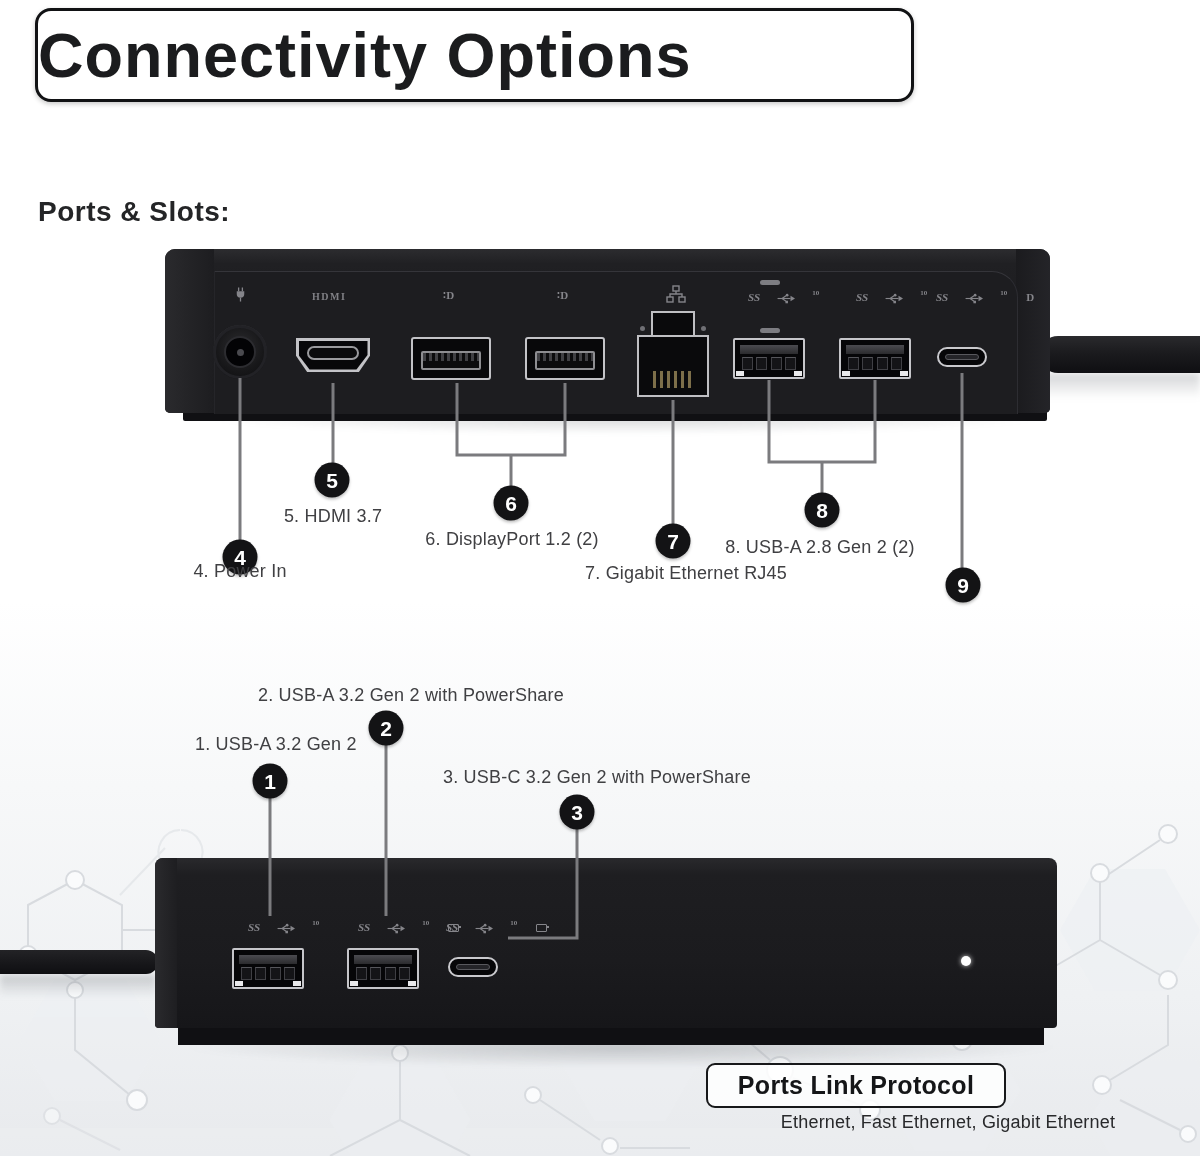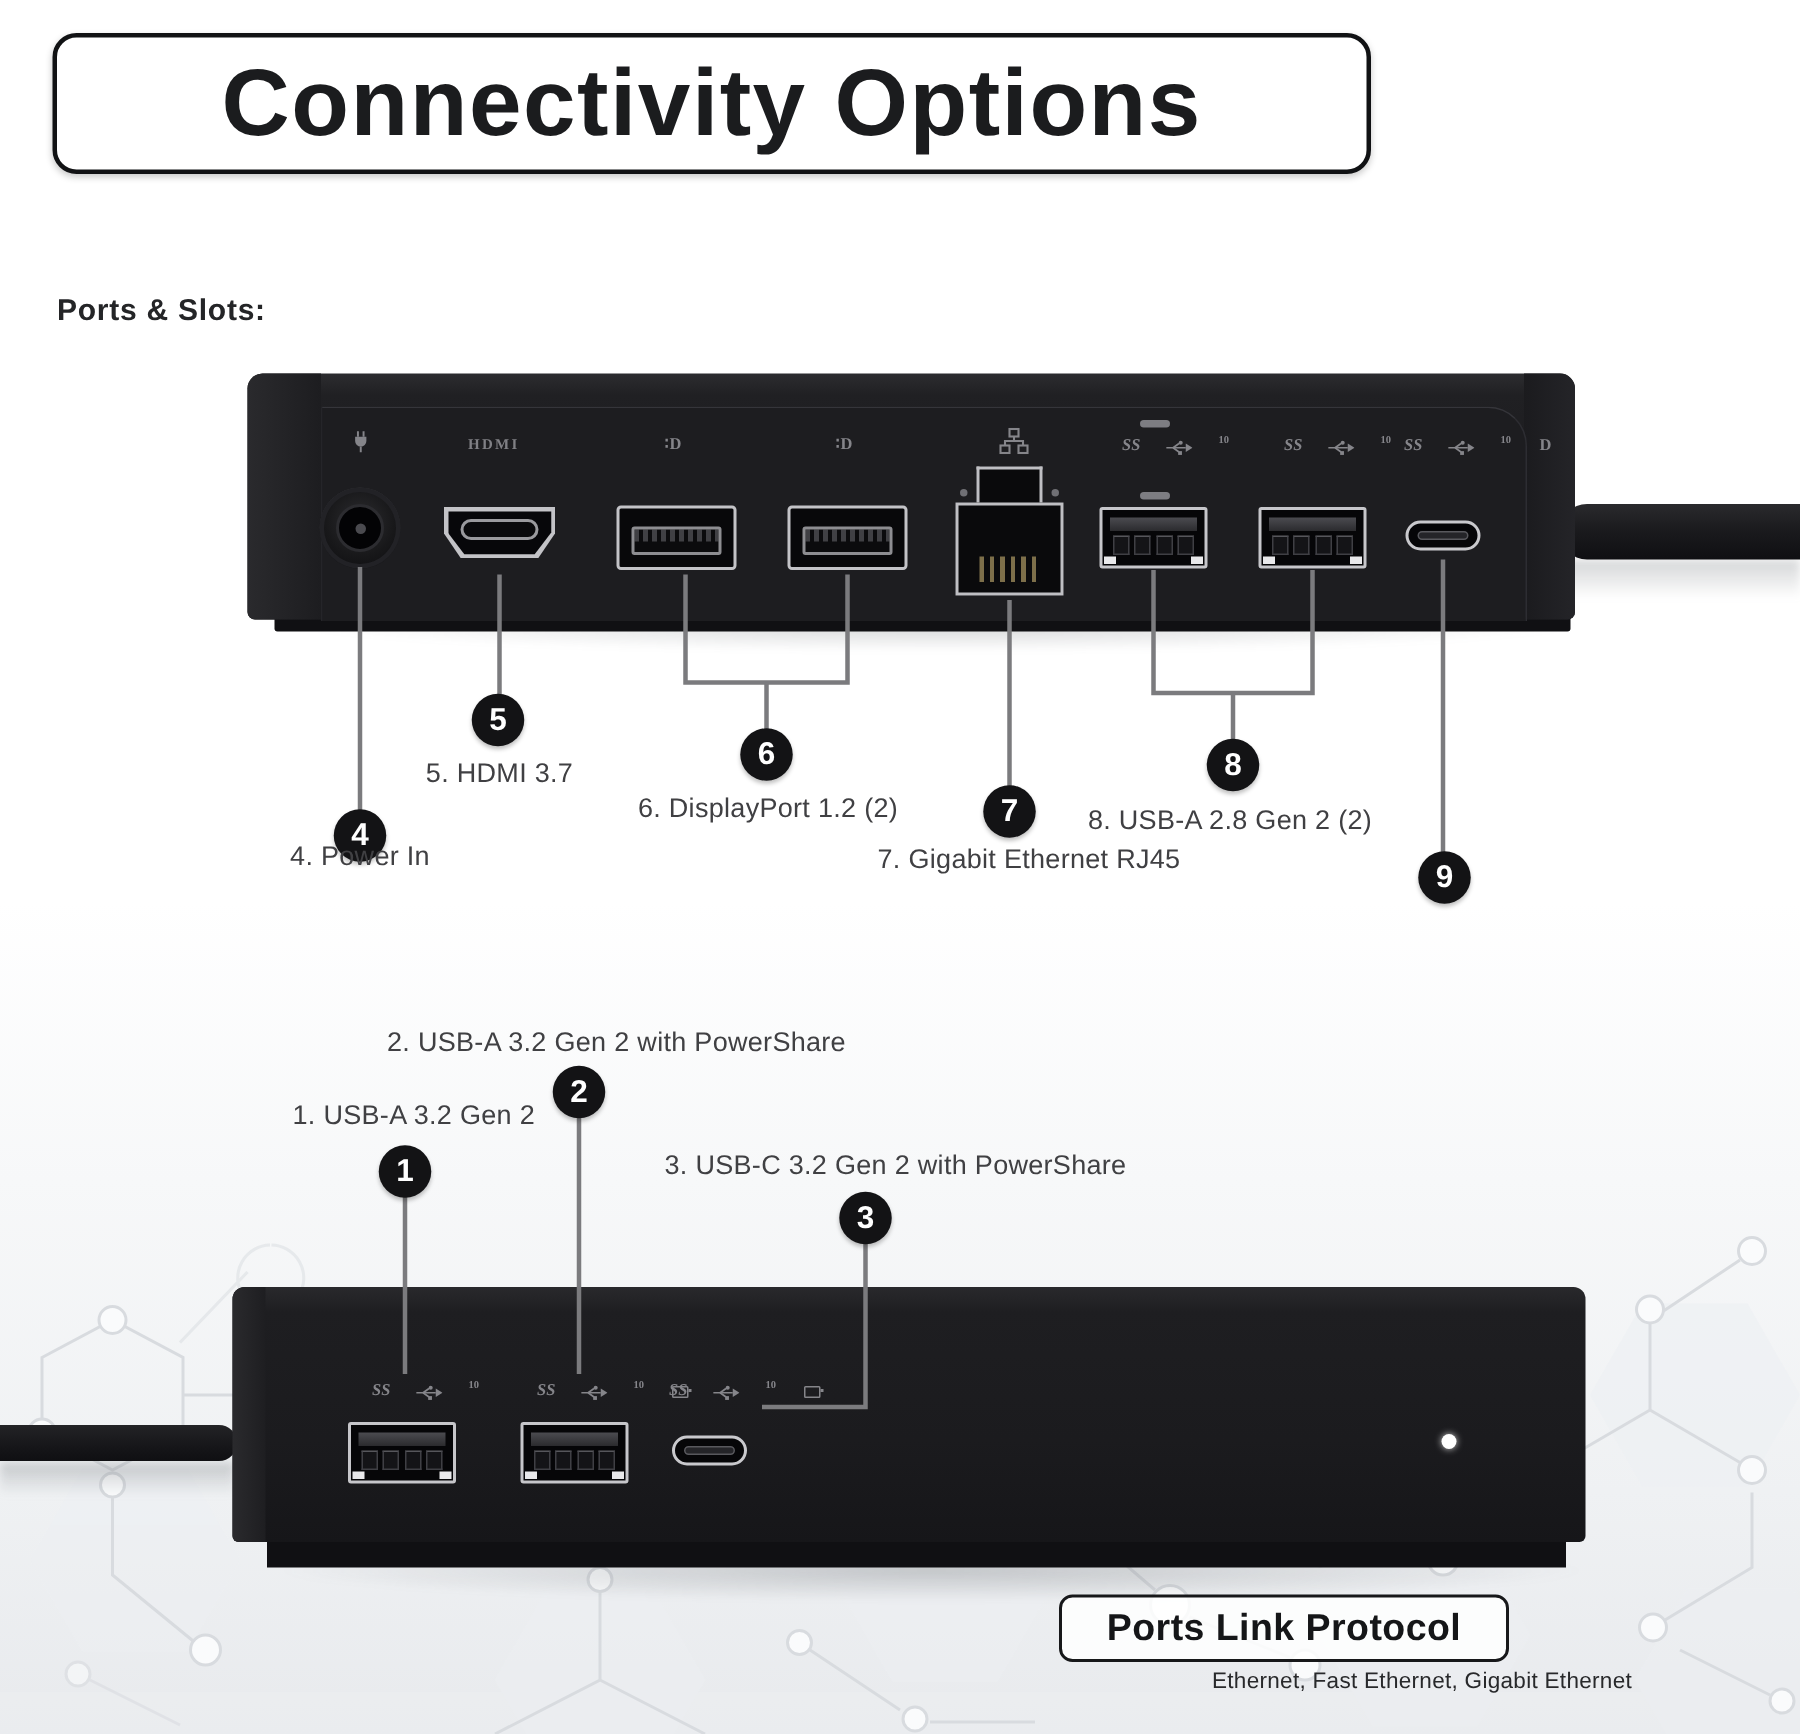--- a/index.html
+++ b/index.html
@@ -9,30 +9,30 @@
     font-family:"Liberation Sans", sans-serif;
   }
   .abs{position:absolute;}
   svg.bg{position:absolute;inset:0;z-index:0;}
   .mol{stroke:#d8dbdf;stroke-width:2;fill:none;}
   .mol circle{fill:#fafbfc;}
   .molf{fill:#edeff2;stroke:none;opacity:.65;}
 
   
   .title-box{
-    left:35px;top:22px;width:873px;height:88px;z-index:4;
+    left:35px;top:8px;width:873px;height:88px;z-index:4;
     background:#ffffff;border:3px solid #111214;border-radius:16px;
-    display:flex;align-items:center;justify-content:center;
+    display:flex;align-items:center;
     box-shadow:0 2px 5px rgba(0,0,0,.22);
   }
   .title-box h1{
     margin:0;font-size:63px;font-weight:800;letter-spacing:1px;color:#1b1c1e;white-space:nowrap;
   }
   .section-heading{
-    left:38px;top:196px;z-index:4;font-size:20px;font-weight:700;color:#242527;letter-spacing:.5px;
+    left:38px;top:196px;z-index:4;font-size:28px;font-weight:700;color:#242527;letter-spacing:.5px;
   }
 
   
   .dock-back{left:165px;top:249px;width:885px;height:164px;z-index:2;
     background:linear-gradient(180deg,#2c2c2f 0%,#202023 9%,#1b1b1e 55%,#17171a 100%);
     border-radius:10px 10px 5px 5px;}
   .dock-back .cap-l{position:absolute;left:0;top:0;width:49px;height:100%;
     background:linear-gradient(90deg,#2a2a2d,#1d1d20);border-radius:10px 0 0 5px;}
   .dock-back .cap-r{position:absolute;right:0;top:0;width:34px;height:100%;
     background:linear-gradient(90deg,#1b1b1e,#242428);border-radius:0 10px 5px 0;}
@@ -133,21 +133,21 @@
   .lbl.c{transform:translate(-50%,-50%);}
   .lbl.l{transform:translate(0,-50%);}
   .lbl.r{transform:translate(-100%,-50%);}
 
   
   .proto-box{left:706px;top:1063px;width:296px;height:41px;z-index:4;
     border:2px solid #17181a;border-radius:9px;background:rgba(255,255,255,.85);
     display:flex;align-items:center;justify-content:center;}
   .proto-box span{font-size:25px;font-weight:600;color:#151618;letter-spacing:.3px;white-space:nowrap;}
   .proto-text{left:700px;top:1112px;width:496px;z-index:4;text-align:center;
-    font-size:15px;color:#28292b;letter-spacing:.2px;white-space:nowrap;}
+    font-size:18px;color:#28292b;letter-spacing:.2px;white-space:nowrap;}
 </style>
 </head>
 <body>
 
 <div class="canvas">
 
   <svg class="bg" width="1200" height="1156" viewBox="0 0 1200 1156" xmlns="http://www.w3.org/2000/svg">
     <g class="molf">
       <path d="M300 900 L345 860 L415 860 L450 900 L415 940 L345 940 Z"></path>
       <path d="M560 1060 L595 999 L665 999 L700 1060 L665 1121 L595 1121 Z"></path>

